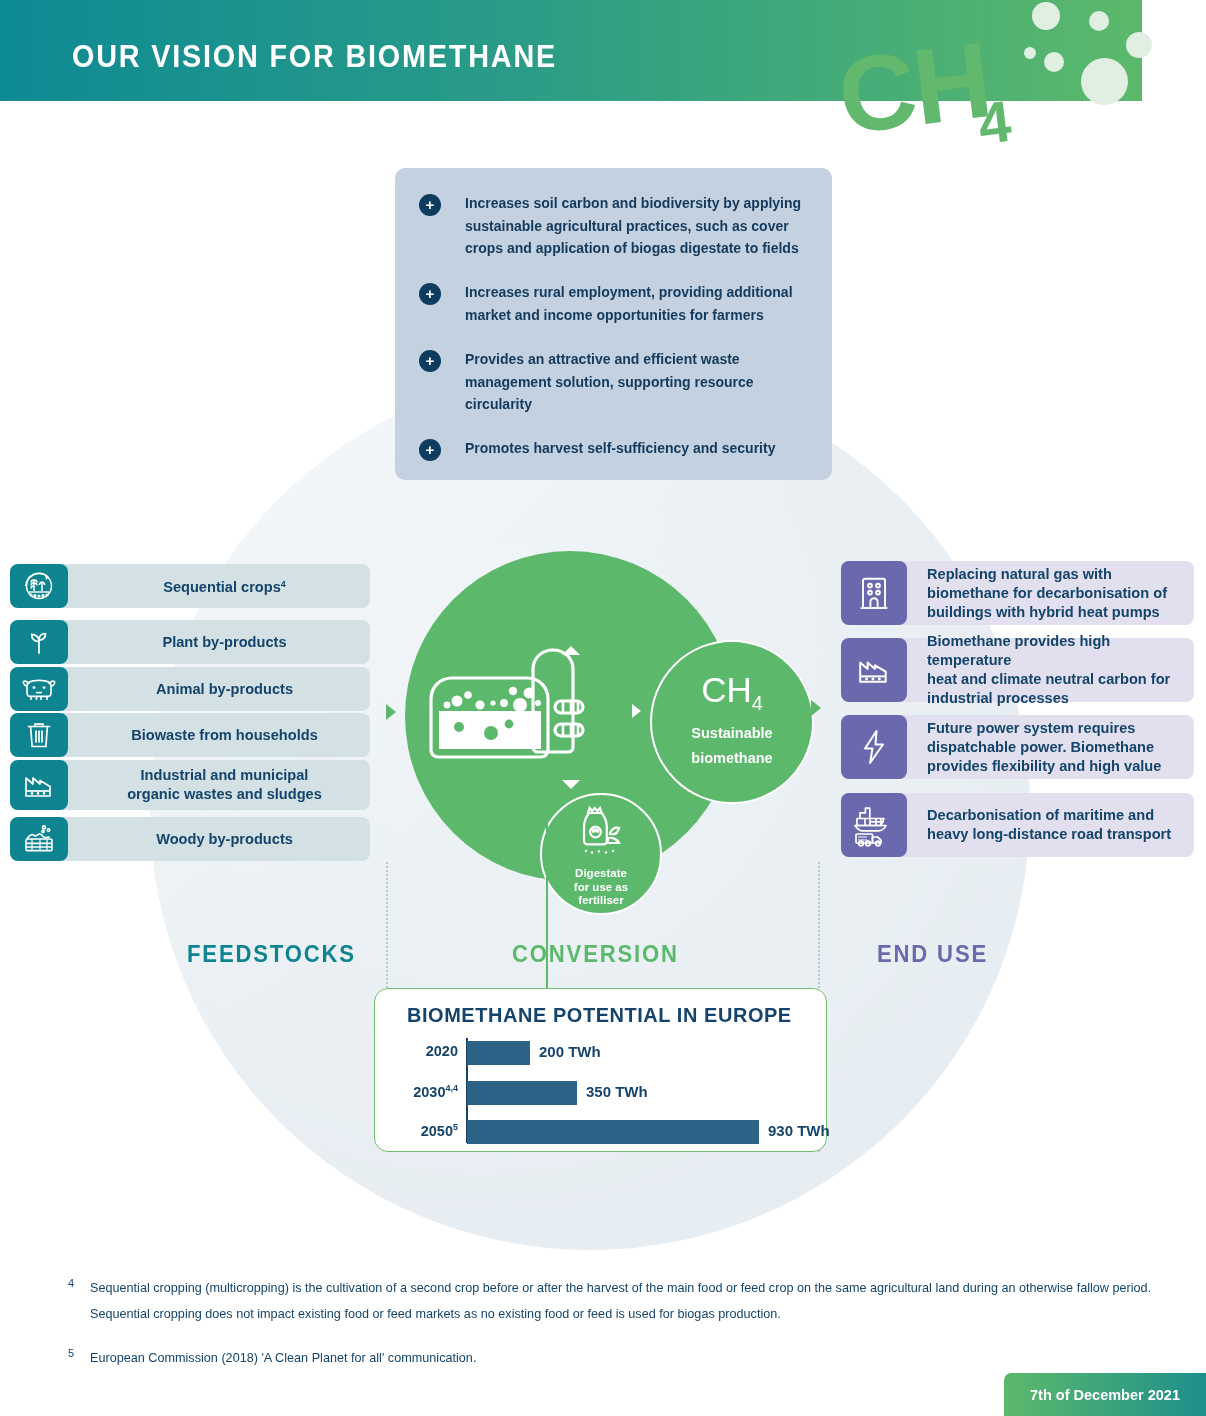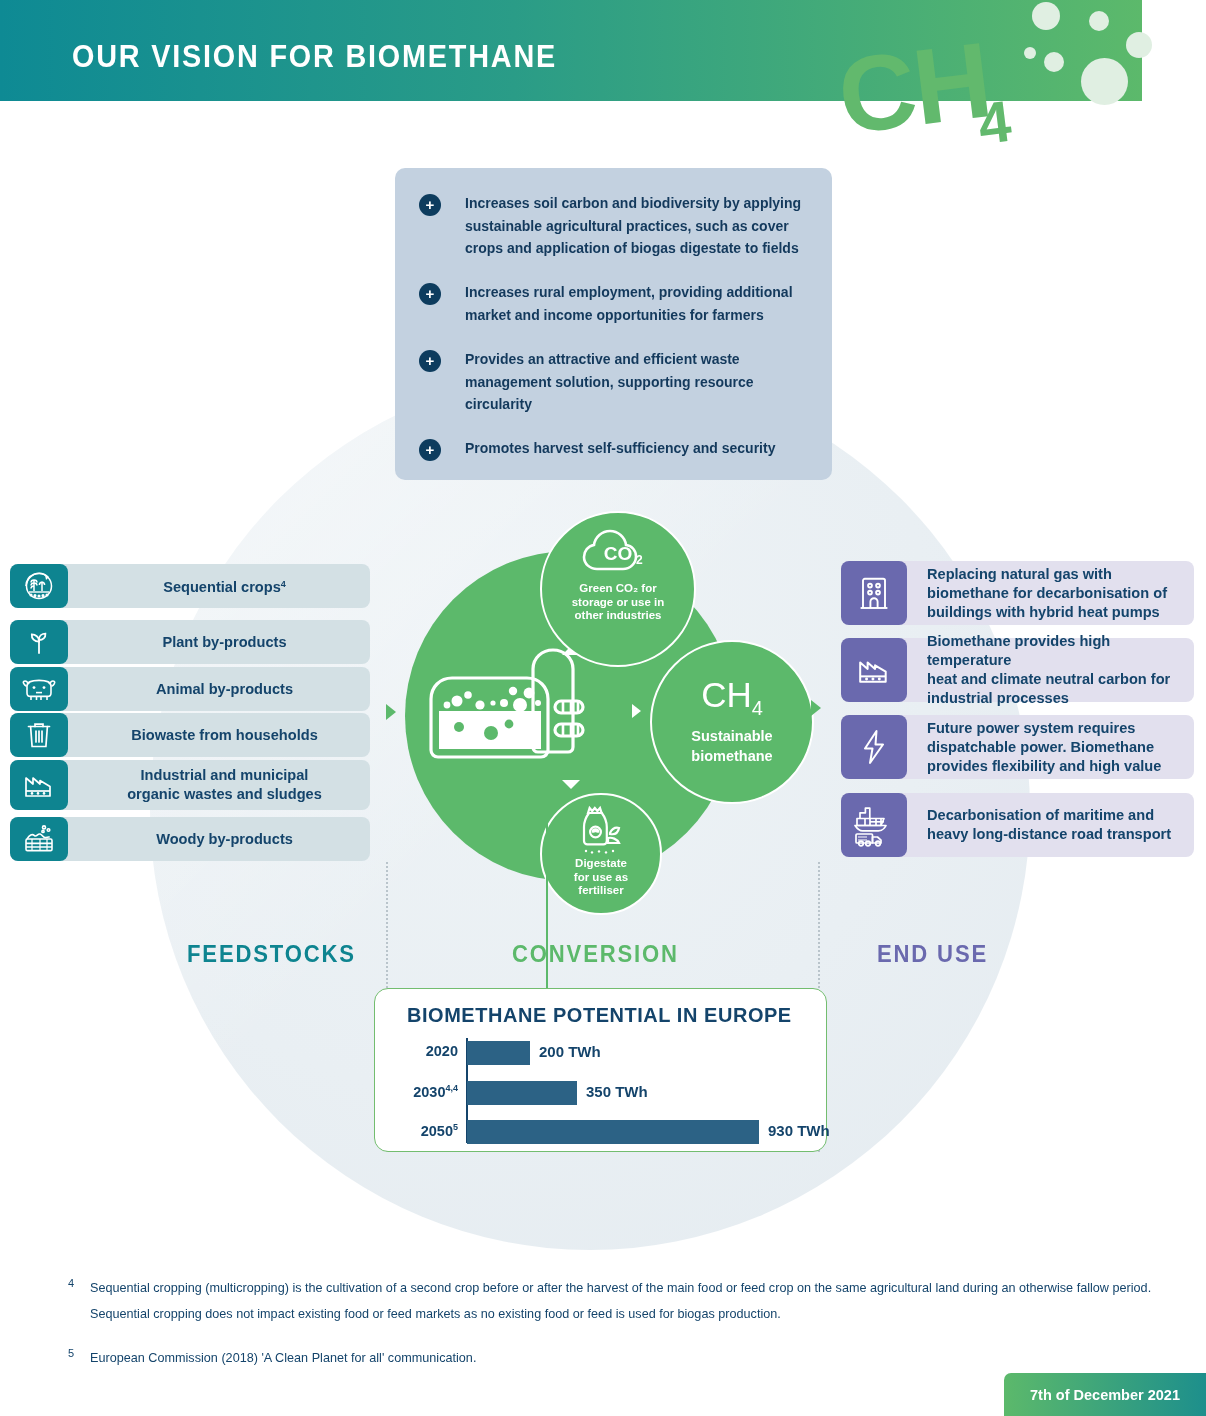--- a/index.html
+++ b/index.html
@@ -95,21 +95,21 @@
   }
   .sub-circle{position:absolute;border-radius:50%;background:#5cb96b;border:2.5px solid #fff;
     display:flex;flex-direction:column;align-items:center;justify-content:flex-start;
     text-align:center;color:#fff;}
   .c-co2{left:540px;top:511px;width:152px;height:152px;}
   .c-dig{left:540px;top:793px;width:118px;height:118px;}
   .c-ch4{left:650px;top:640px;width:160px;height:160px;justify-content:center;}
   .sub-lbl{font-size:11.5px;line-height:13.5px;font-weight:bold;}
   .ch4-big{font-size:35px;line-height:33px;font-weight:500;}
   .ch4-big sub{font-size:20px;}
-  .ch4-sub{font-size:14.5px;line-height:20px;font-weight:bold;margin-top:1px;}
+  .ch4-sub{font-size:14.5px;line-height:25px;font-weight:bold;margin-top:1px;}
 
   .arrow-g{position:absolute;width:0;height:0;}
   .arr-right{border-left:10px solid #5cb96b;border-top:8px solid transparent;border-bottom:8px solid transparent;}
   .arr-up-w{border-bottom:9px solid #fff;border-left:9px solid transparent;border-right:9px solid transparent;}
   .arr-dn-w{border-top:9px solid #fff;border-left:9px solid transparent;border-right:9px solid transparent;}
   .arr-rt-w{border-left:9px solid #fff;border-top:7px solid transparent;border-bottom:7px solid transparent;}
 
   
   .sec-label{
     position:absolute;font-size:24px;font-weight:bold;letter-spacing:2px;
@@ -313,28 +313,20 @@
     <rect x="130" y="56" width="28" height="12" rx="6"></rect>
     <path d="M138 56v12M146 56v12M153 56v12" stroke-width="2.6"></path>
     <rect x="130" y="79" width="28" height="12" rx="6"></rect>
     <path d="M138 79v12M146 79v12M153 79v12" stroke-width="2.6"></path>
   </svg>
 
   <div class="arrow-g arr-up-w" style="left:562px;top:646px;"></div>
   <div class="arrow-g arr-dn-w" style="left:562px;top:780px;"></div>
   <div class="arrow-g arr-rt-w" style="left:632px;top:704px;"></div>
 
-  <div class="sub-circle c-co2">
-    <svg style="margin-top:16px;" width="76" height="46" viewBox="0 0 76 46" fill="none" stroke="#fff" stroke-width="2.6">
-      <path d="M17 40c-7 0-13-5-13-12 0-6 4-11 10-12 1-8 8-14 16-14 8 0 15 6 16 14 6 .6 10 5.6 10 11.6 0 7-6 12.4-13 12.4z"></path>
-      <text x="38" y="31" font-size="19" font-weight="bold" fill="#fff" stroke="none" text-anchor="middle" font-family="Liberation Sans, sans-serif">CO</text>
-      <text x="56" y="35" font-size="12" font-weight="bold" fill="#fff" stroke="none" font-family="Liberation Sans, sans-serif">2</text>
-    </svg>
-    <div class="sub-lbl" style="margin-top:7px;">Green CO₂ for<br>storage or use in<br>other industries</div>
-  </div>
 
   <div class="sub-circle c-ch4">
     <div class="ch4-big">
       <span>CH</span><sub>4</sub>
     </div>
     <div class="ch4-sub">Sustainable<br>biomethane</div>
   </div>
 
   <div class="sub-circle c-dig">
     <svg style="margin-top:10px;" width="62" height="50" viewBox="0 0 62 50" fill="none" stroke="#fff" stroke-width="2.2">
@@ -345,21 +337,21 @@
       <path d="M40 28c2-4 5-6 9-5-1 5-4 7-9 6z"></path>
       <path d="M38 33c4-1 9 1 11 5H38z"></path>
       <g fill="#fff" stroke="none">
         <circle cx="16" cy="46" r="1.2"></circle>
           <circle cx="22" cy="47.4" r="1.2"></circle>
           <circle cx="29" cy="46.4" r="1.2"></circle>
         <circle cx="36" cy="47.4" r="1.2"></circle>
           <circle cx="43" cy="46" r="1.2"></circle>
       </g>
     </svg>
-    <div class="sub-lbl" style="margin-top:2px;text-align:center;">Digestate</div>
+    <div class="sub-lbl" style="margin-top:12px;text-align:center;">Digestate</div>
     <div class="sub-lbl lt">for use as<br>fertiliser</div>
   </div>
 
   <div style="position:absolute;left:546px;top:818px;width:1.6px;height:172px;background:#5cb96b;"></div>
 
   <div class="arrow-g arr-right" style="left:811px;top:700px;"></div>
 
   <div class="side-item right-item" style="left:841px;top:561px;height:64px;">
     <div class="pill" style="width:353px;height:64px;"></div>
     <div class="icobox" style="height:64px;width:66px;">

